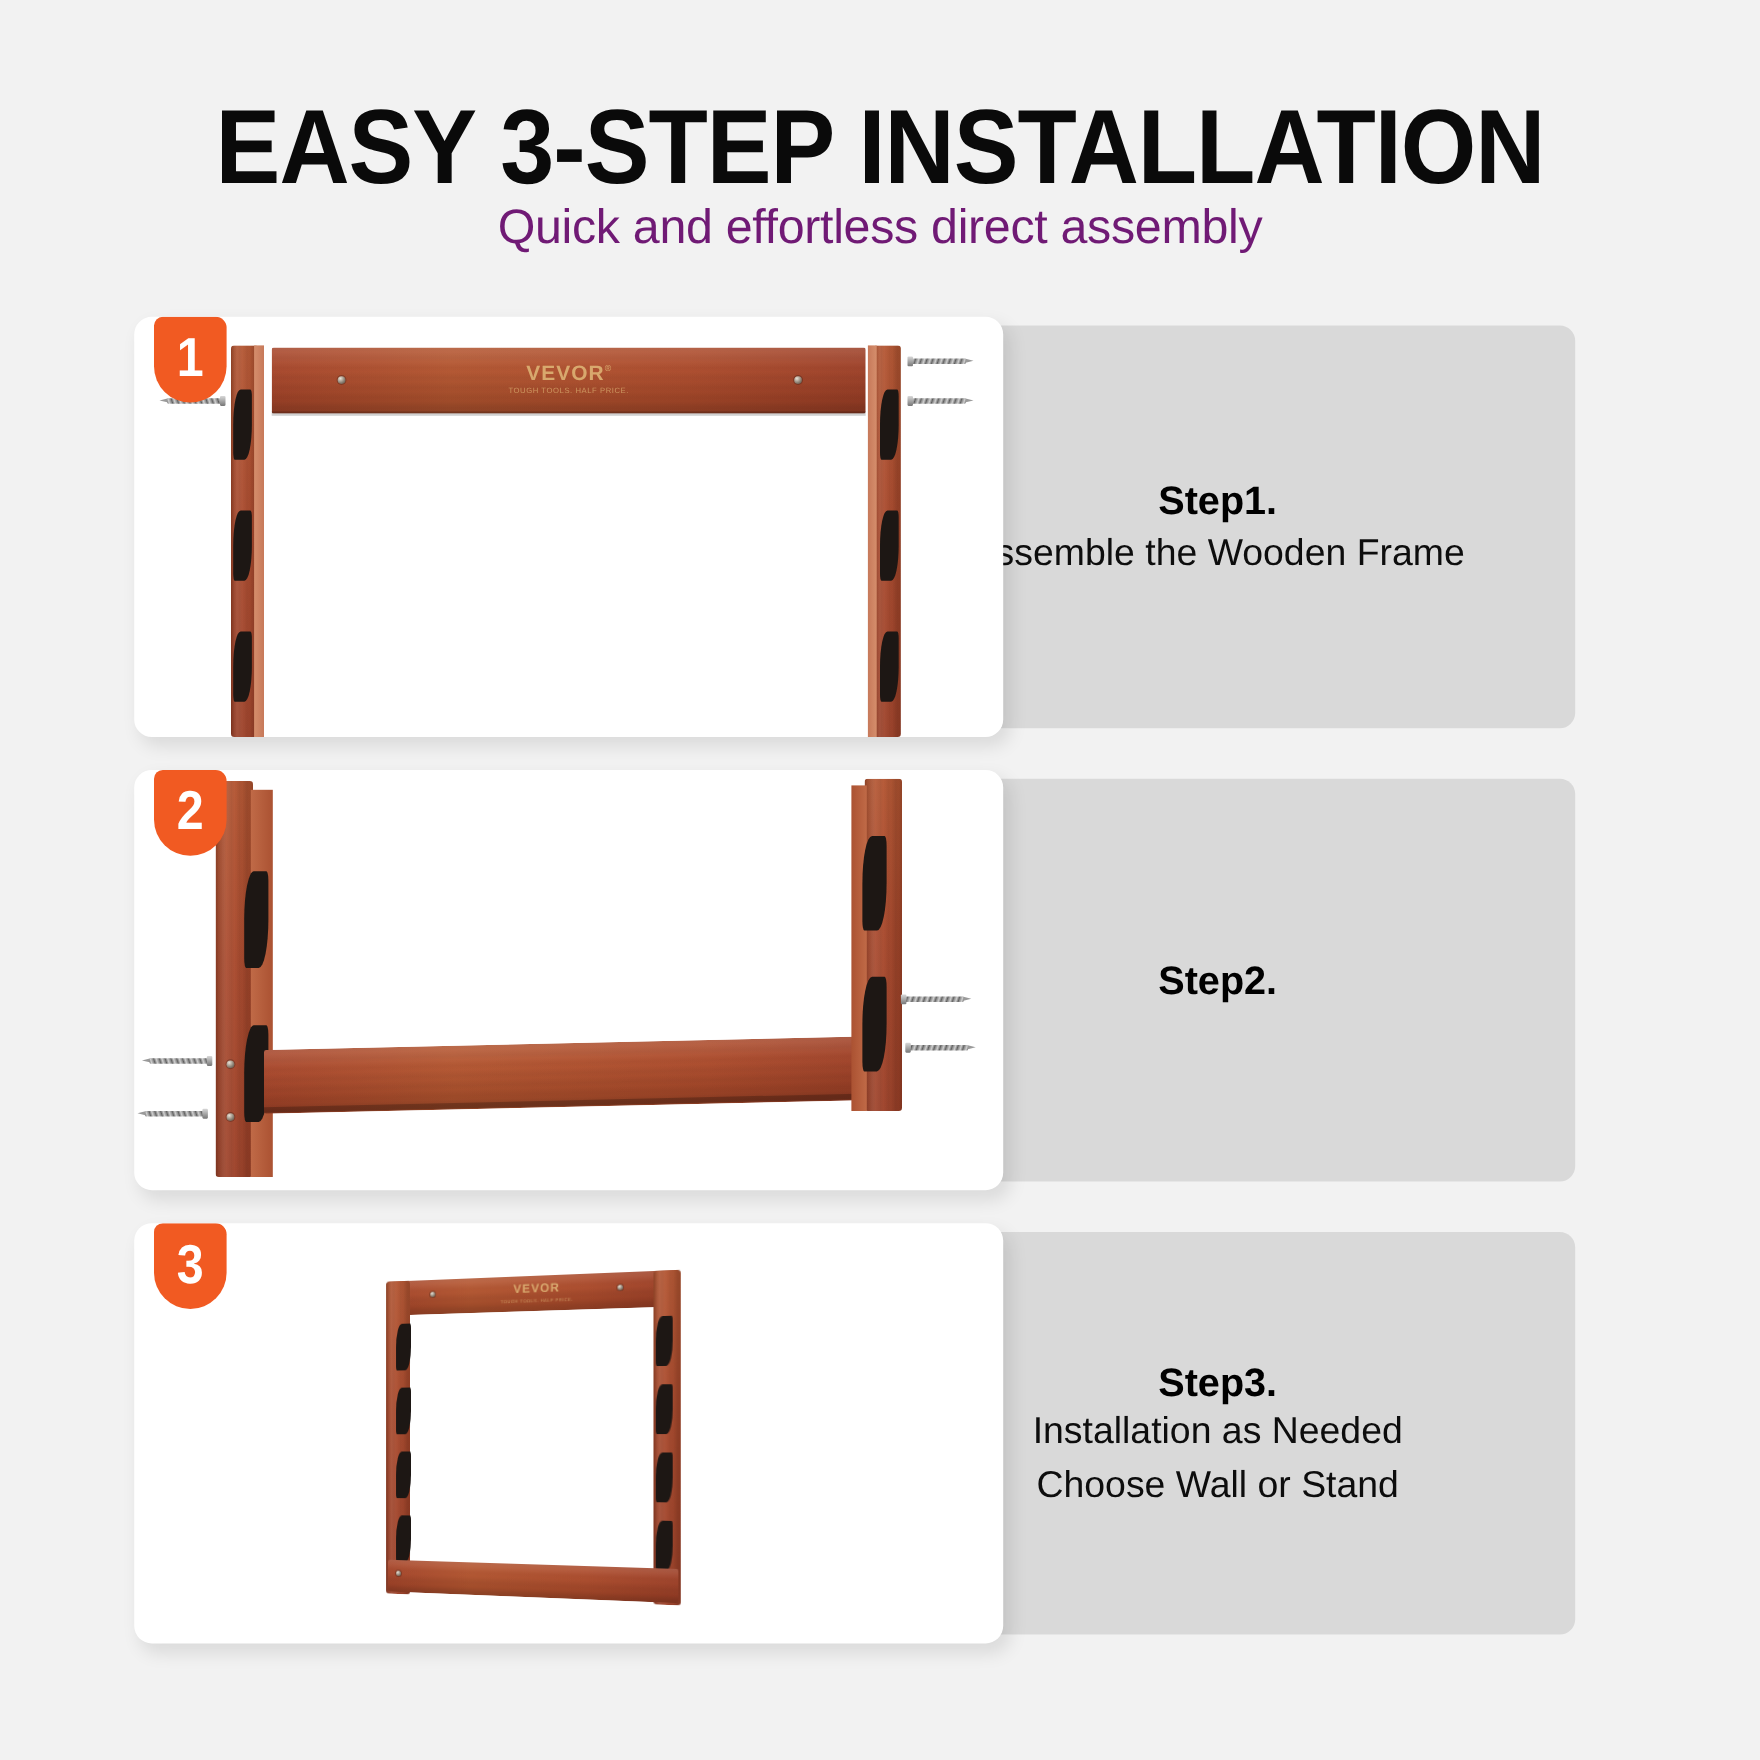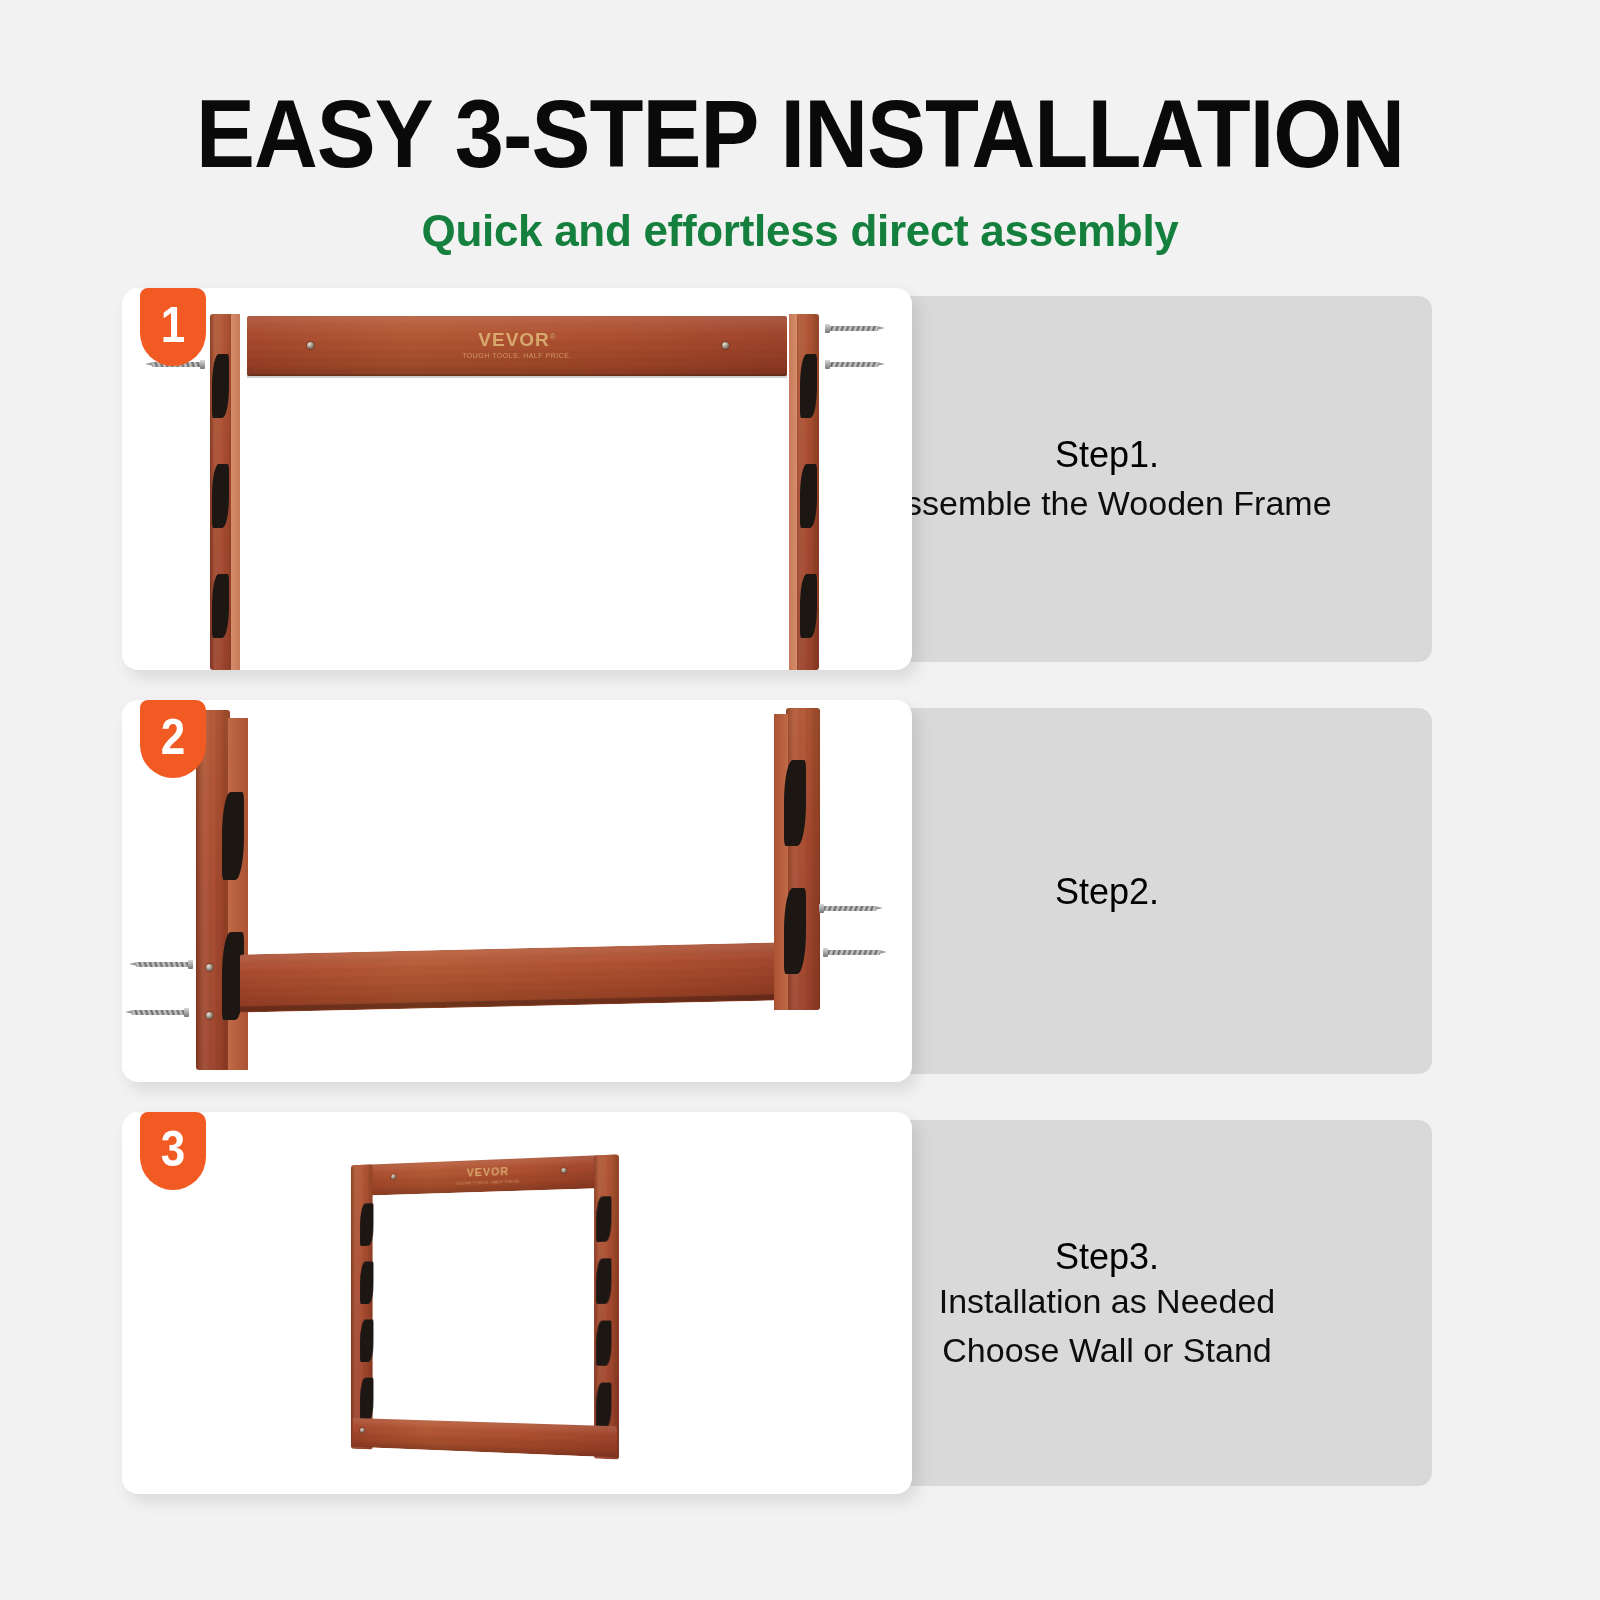--- a/index.html
+++ b/index.html
@@ -32,24 +32,23 @@
     font-weight: 700;
     font-size: 96px;
     line-height: 1.0;
     letter-spacing: -1px;
     color: #0a0a0a;
     transform: scaleX(0.92);
     transform-origin: center center;
     white-space: nowrap;
   }
   .subhead {
-    margin-top: 24px;
     font-size: 44px;
-    font-weight: 700;
-    color: #15803d;
+    font-weight: 400;
+    color: #701a75;
     letter-spacing: -0.3px;
   }
 
   
   .step-row {
     position: absolute;
     left: 122px;
     width: 1310px;
   }
   .step-row.r1 { top: 288px;  height: 382px; }
@@ -66,21 +65,21 @@
     background: #d9d9d9;
     border-radius: 14px;
     display: flex;
     flex-direction: column;
     align-items: center;
     justify-content: center;
     z-index: 1;
   }
   .step-title {
     font-size: 36px;
-    font-weight: 400;
+    font-weight: 700;
     color: #000;
     line-height: 1.25;
     text-align: center;
   }
   .step-desc {
     margin-top: 4px;
     font-size: 34px;
     font-weight: 400;
     color: #0d0d0d;
     line-height: 1.32;

